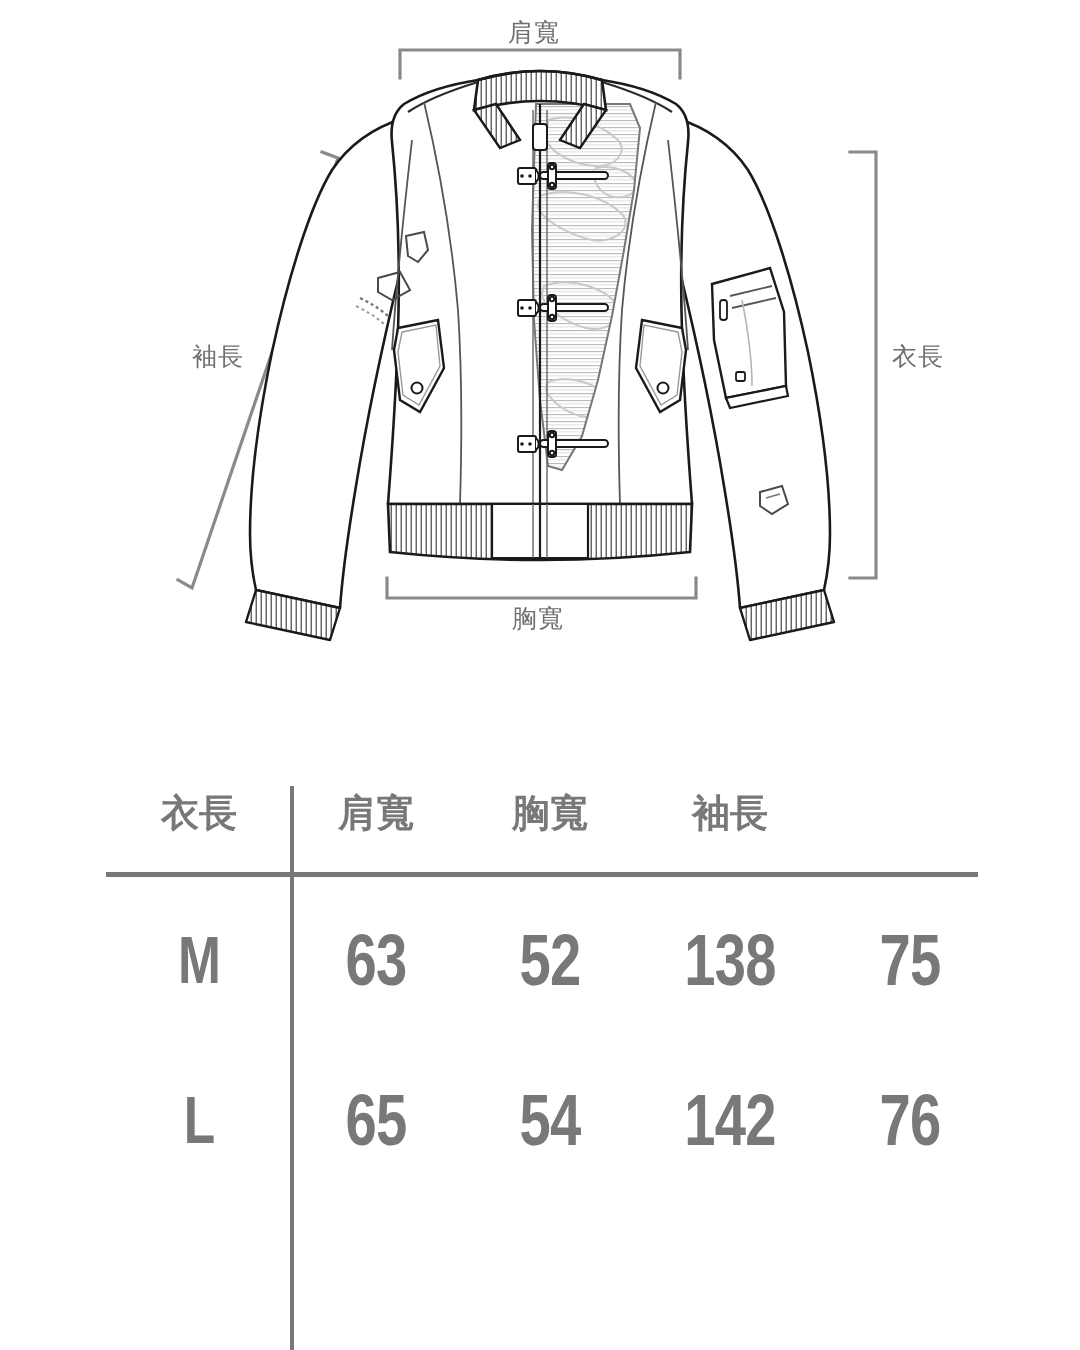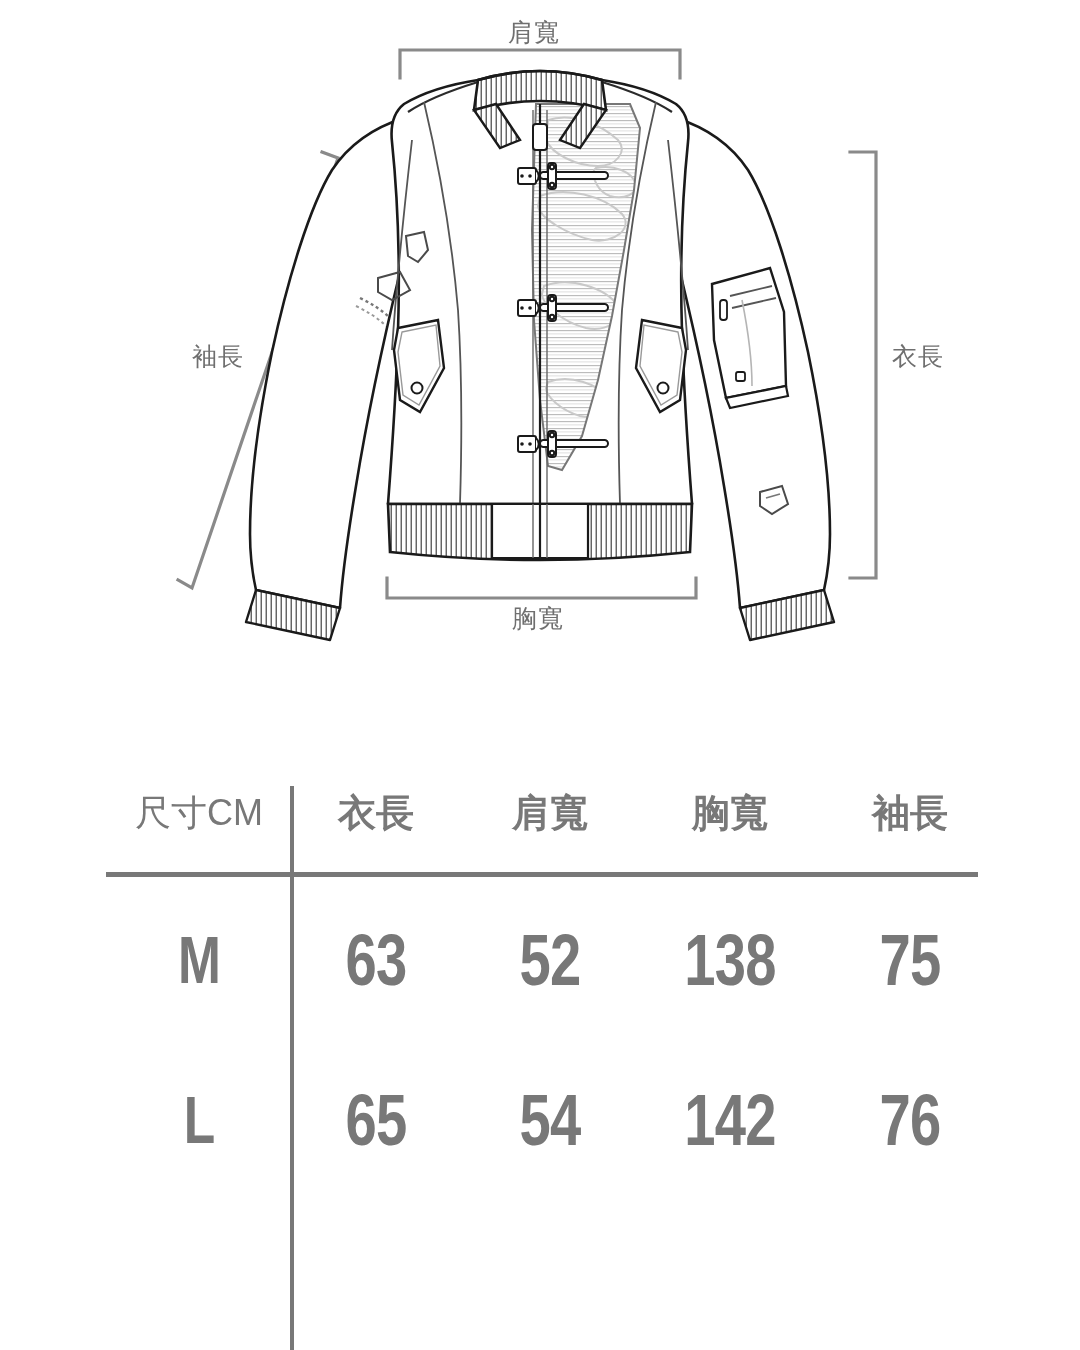--- a/index.html
+++ b/index.html
@@ -317,21 +317,20 @@
     <div class="dim-label" id="label-chest">胸寬</div>
   </div>
 
   <div id="size-table">
 
     <div class="tbl-rule-h"></div>
     <div class="tbl-rule-v"></div>
 
     <div class="hdr-row grid">
       <div class="hdr-spacer"></div>
-      <div class="hdr-cell size-col">尺寸CM</div>
       <div class="hdr-cell">衣長</div>
       <div class="hdr-cell">肩寬</div>
       <div class="hdr-cell">胸寬</div>
       <div class="hdr-cell">袖長</div>
     </div>
 
     <div class="data-row grid" id="row-0">
       <div></div>
       <div class="data-cell size-name">M</div>
       <div class="data-cell">63</div>

